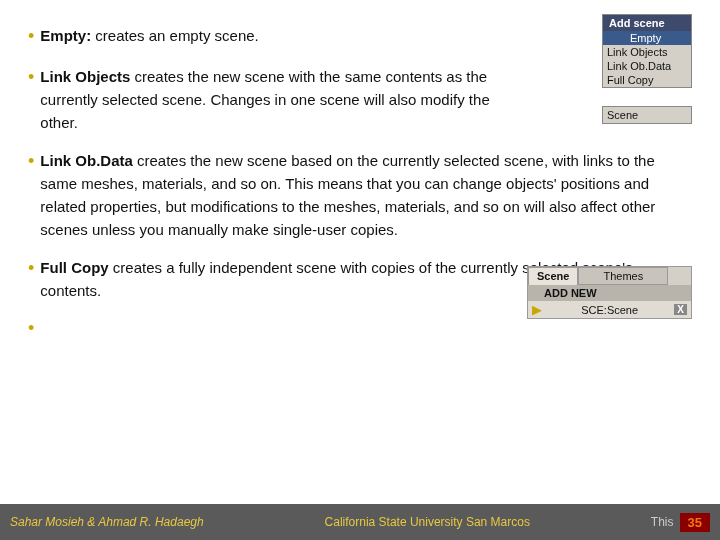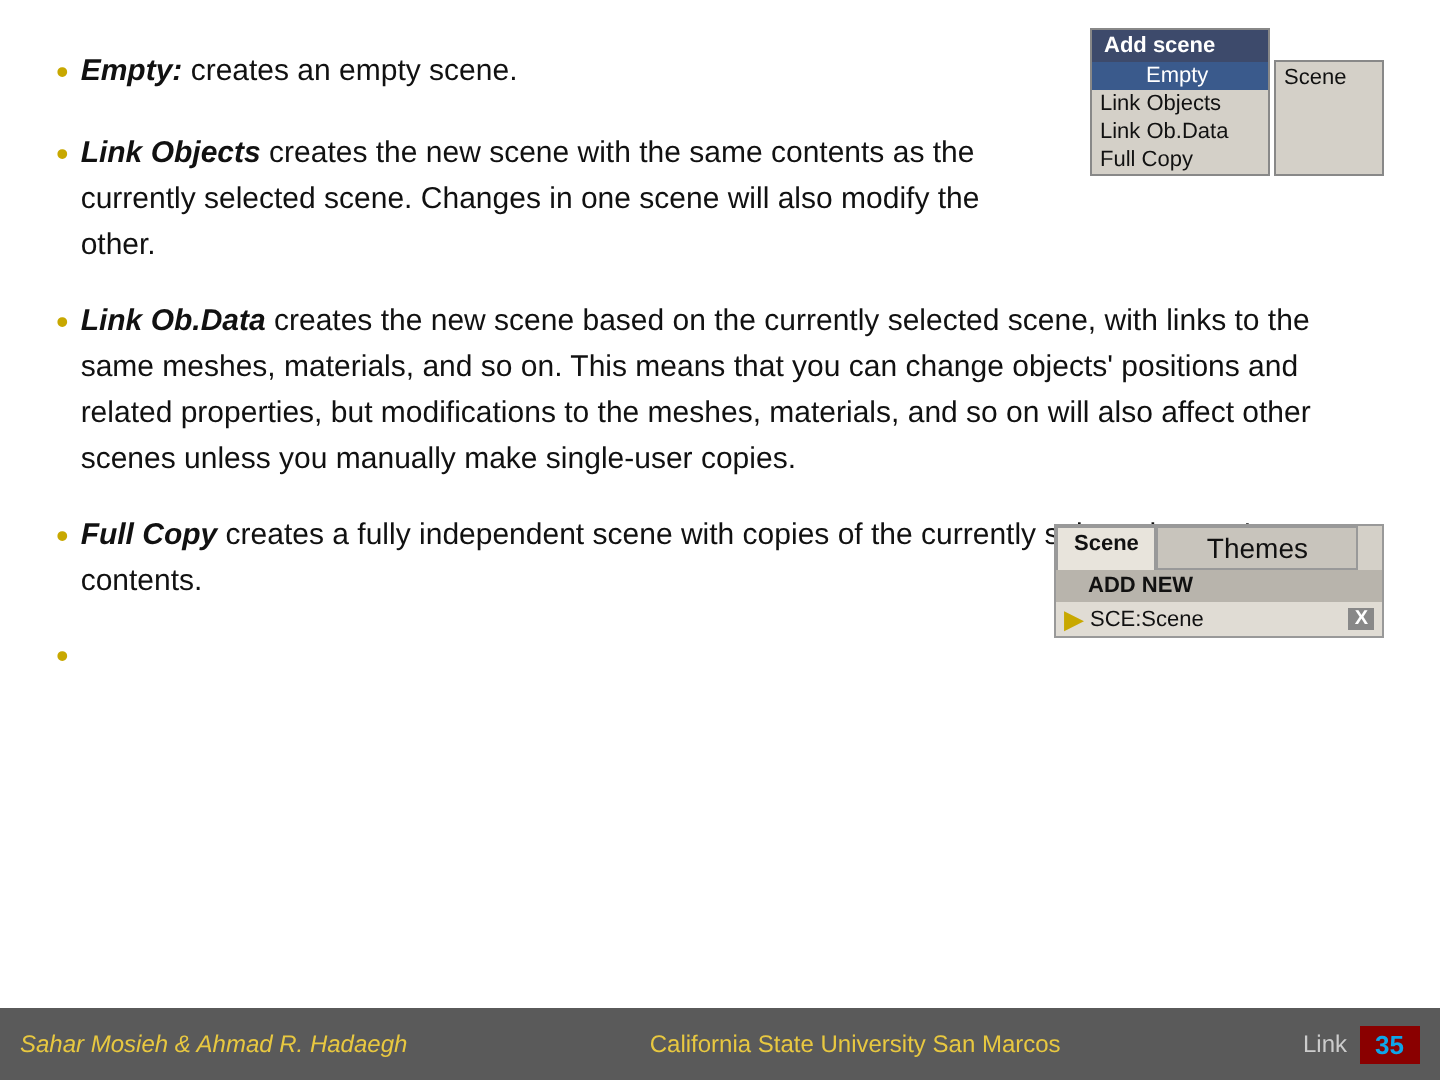--- a/index.html
+++ b/index.html
@@ -32,21 +32,20 @@
       margin-right: 6px;
       margin-top: -1px;
       flex-shrink: 0;
     }
 
     .bullet-text {
       flex: 1;
     }
 
     .keyword {
-      font-style: italic;
       font-weight: bold;
     }
 
     .panel-title {
       background: #3d4a6b;
       color: white;
       padding: 2px 6px;
       font-size: 11px;
       font-weight: bold;
     }
@@ -93,21 +92,21 @@
 
     .scene-tab.active {
       background: #e8e4dc;
       border-bottom: none;
     }
 
     .themes-tab {
       background: #c8c4bc;
       border: 1px solid #999;
       padding: 2px 24px;
-      font-size: 14px;
+      font-size: 11px;
       text-align: center;
     }
 
     .add-new-row {
       background: #b8b4ac;
       padding: 2px 16px;
       font-size: 11px;
       font-weight: bold;
     }
 
@@ -120,20 +119,21 @@
     }
 
     .sce-bullet {
       color: #c8a800;
       margin-right: 3px;
       font-size: 13px;
     }
 
     .sce-label {
       flex: 1;
+      text-align: center;
     }
 
     .sce-x {
       background: #888;
       color: white;
       font-size: 10px;
       padding: 0 3px;
       cursor: pointer;
       font-weight: bold;
     }
@@ -170,33 +170,34 @@
       gap: 6px;
     }
 
     .footer-page-label {
       color: #ccc;
       font-size: 12px;
     }
 
     .footer-page-num {
       background: #8a0000;
-      color: #0ea5e9;
+      color: #f97316;
       font-size: 13px;
       font-weight: bold;
       padding: 2px 8px;
     }
 
     
     .top-right-panels {
       position: absolute;
       top: 14px;
       right: 28px;
       display: flex;
       gap: 2px;
+      flex-direction: column;
     }
 
     .panel-left {
       background: #d4d0c8;
       border: 1px solid #888;
       min-width: 90px;
       font-size: 11px;
     }
 
     .panel-right {
@@ -269,16 +270,16 @@
       <span class="sce-x">X</span>
     </div>
   </div>
 
 </div>
 
 <div class="footer">
   <span class="footer-left">Sahar Mosieh &amp; Ahmad R. Hadaegh</span>
   <span class="footer-center">California State University San Marcos</span>
   <div class="footer-right">
-    <span class="footer-page-label">Link</span>
+    <span class="footer-page-label">This</span>
     <span class="footer-page-num">35</span>
   </div>
 </div>
 
 </body></html>

